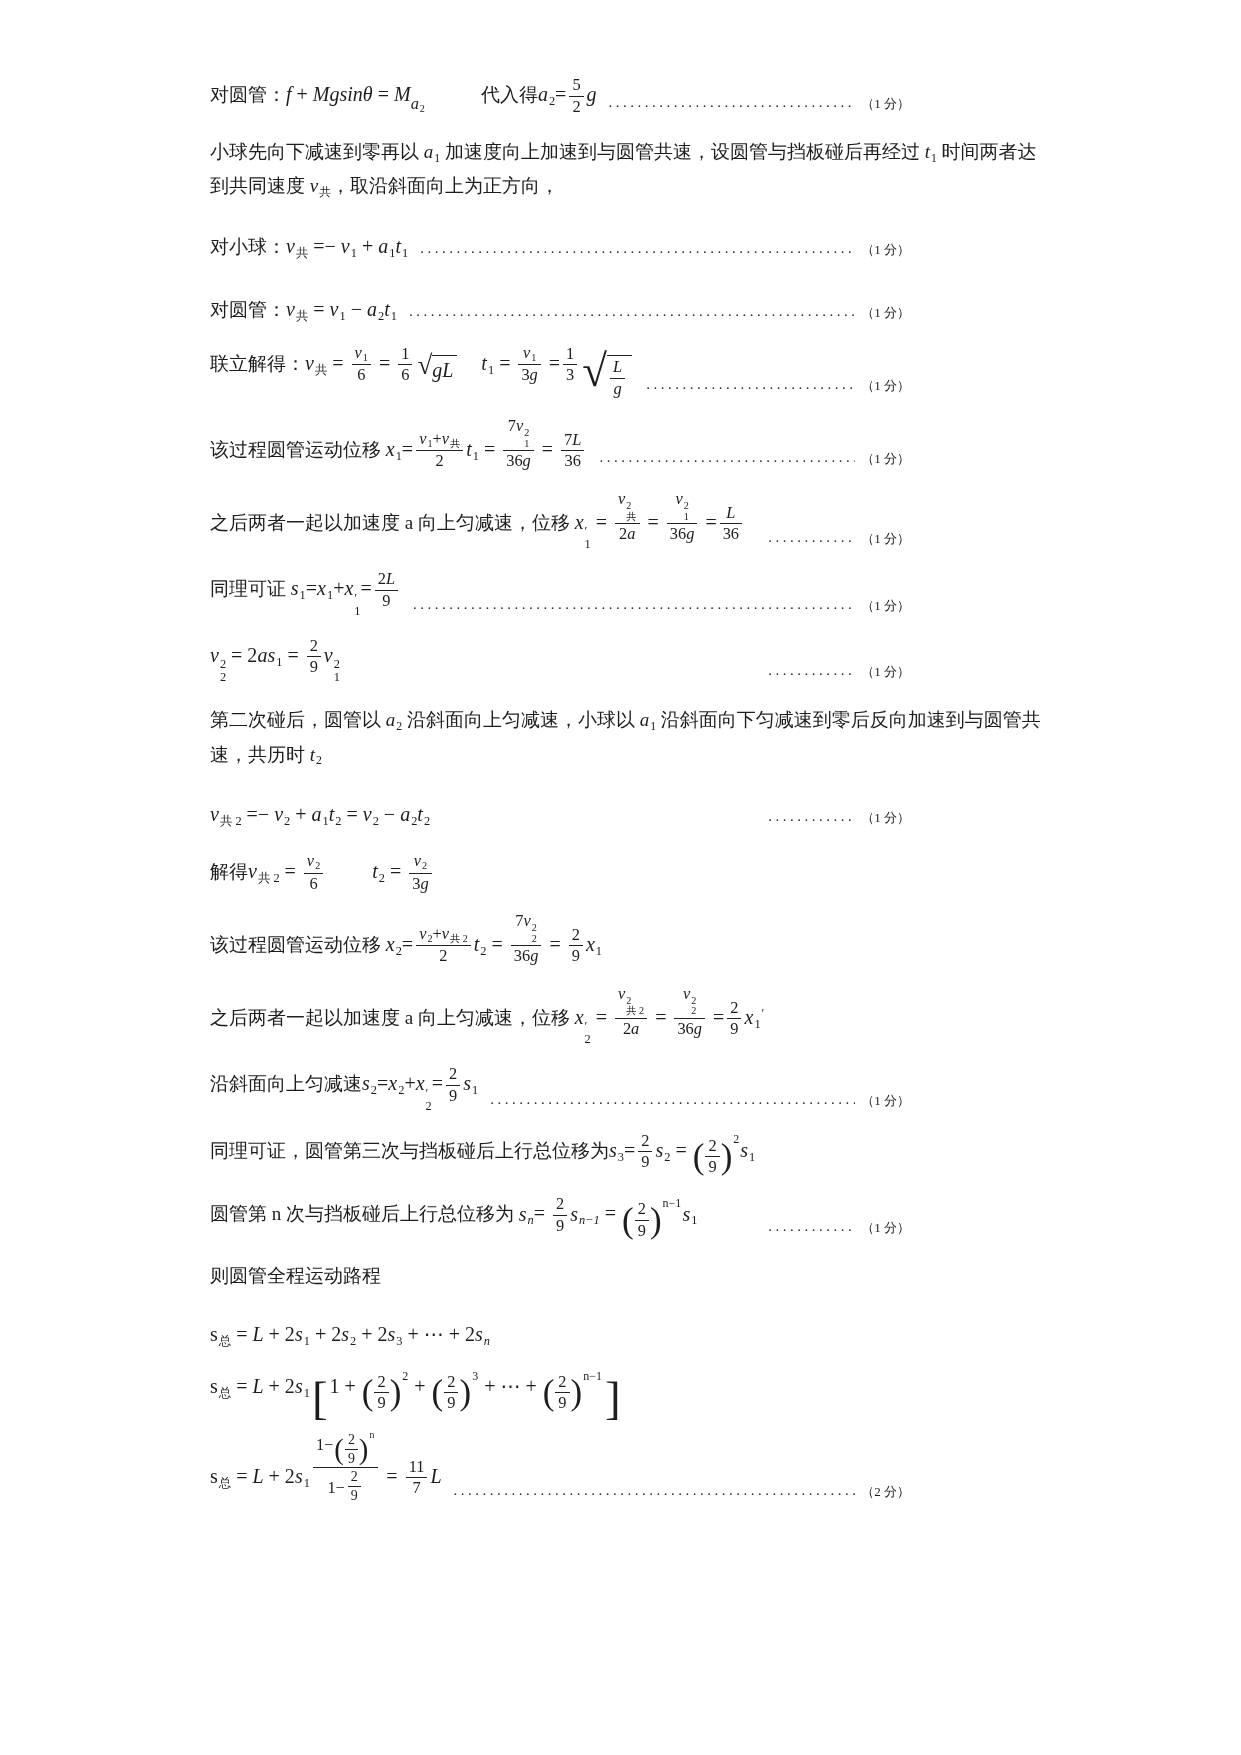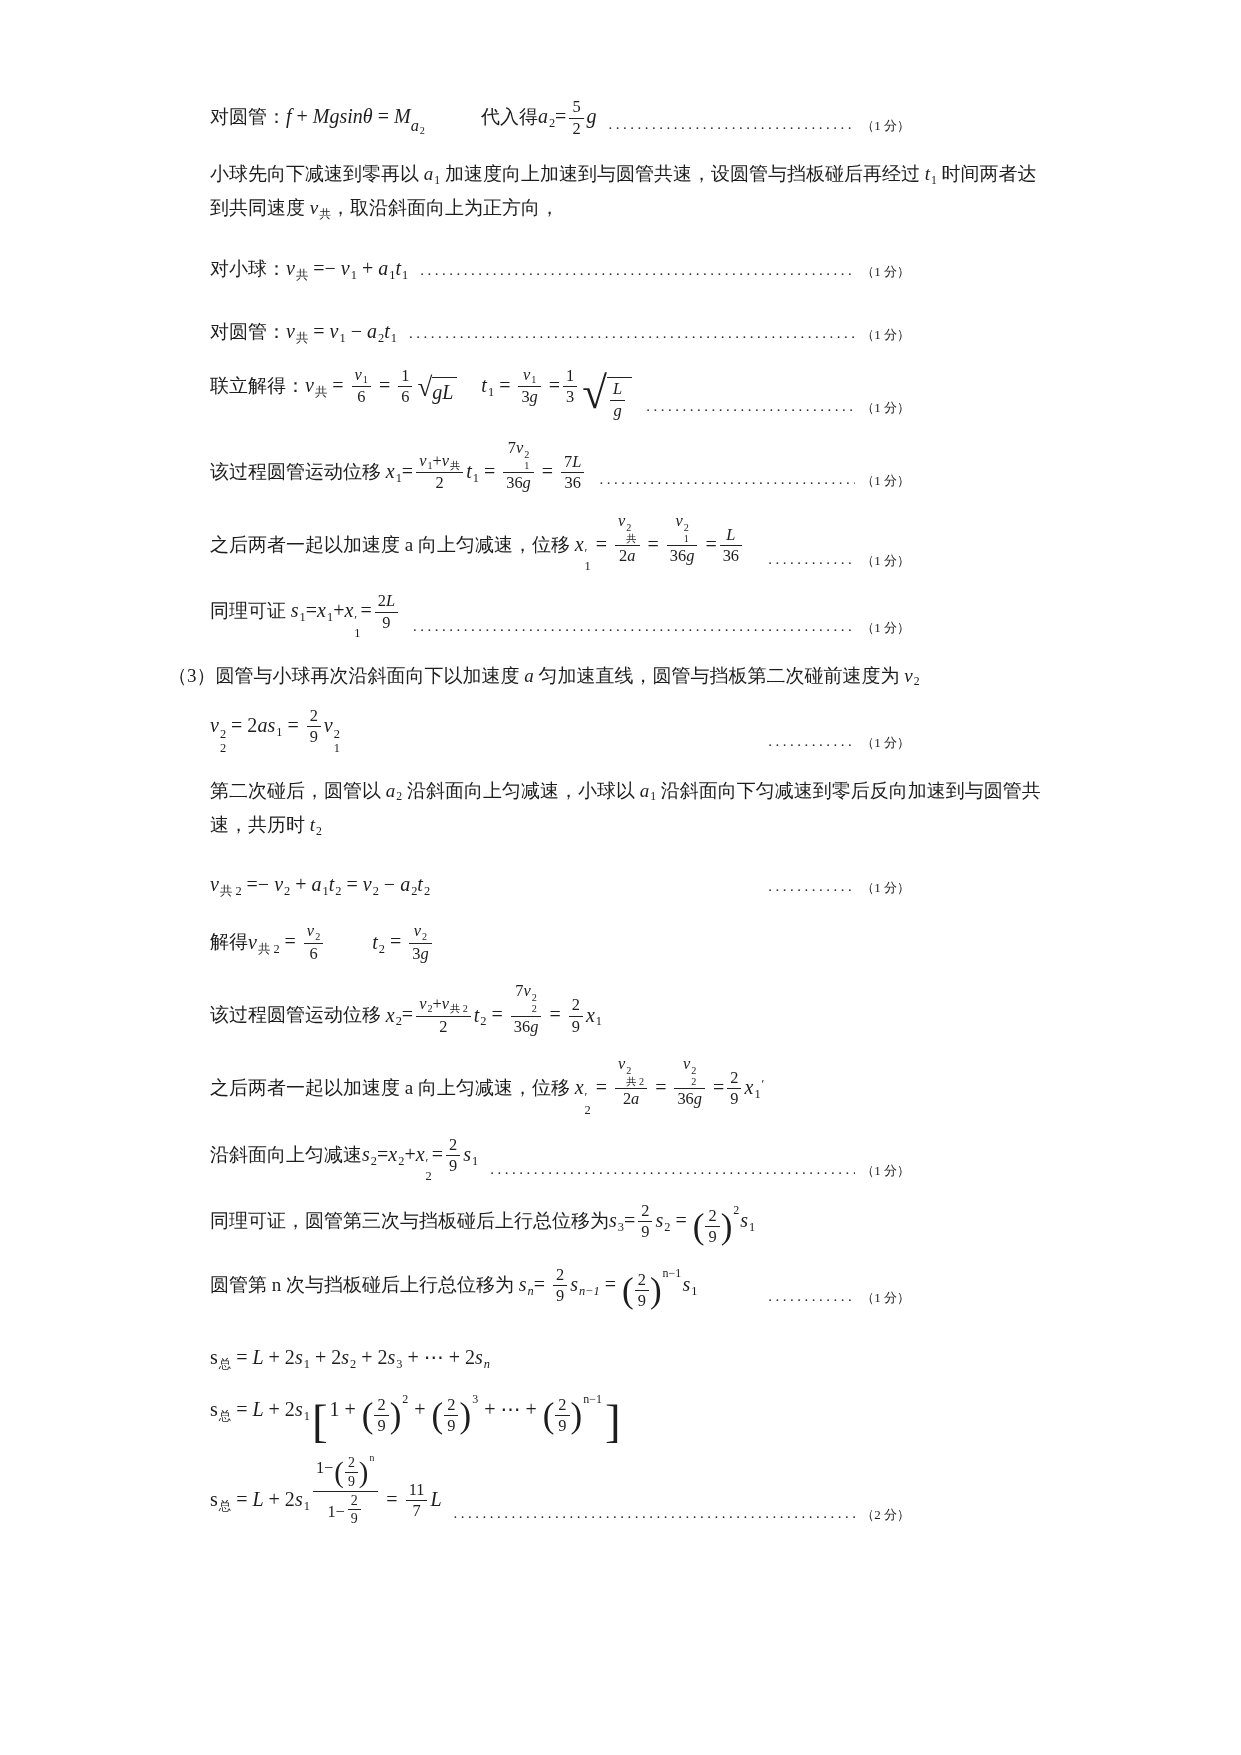--- a/index.html
+++ b/index.html
@@ -1,21 +1,21 @@
 <!DOCTYPE html>
 <html><head>
 <meta charset="utf-8">
 <style>
   html,body{margin:0;padding:0;background:#ffffff;}
   body{
     width:1241px;height:1755px;overflow:hidden;
     font-family:"Liberation Serif","DejaVu Serif",serif;
     color:#1d1d1d;
   }
-  #doc{padding:94px 0 0 210px;}
+  #doc{padding:72px 0 0 210px;}
   .line{
     width:700px;display:flex;align-items:flex-end;
     font-size:20px;margin-bottom:19px;min-height:44px;
   }
   .para{
     width:835px;font-size:19px;line-height:1.75;margin-bottom:14px;
   }
   .para.indent{margin-left:-42px;width:877px;}
   .content{white-space:nowrap;}
   .para .content{white-space:normal;text-align:center;}
@@ -113,21 +113,20 @@
       <span class="score">（1 分）</span>
     </div>
     <div class="line">
       <span class="content"><span class="cn">同理可证 </span><span class="vg"><span class="it">s</span><span class="sb">1</span></span><span class="rm">=</span><span class="vg"><span class="it">x</span><span class="sb">1</span></span><span class="rm">+</span><span class="vg"><span class="it">x</span><span class="ss">
             <span class="ssup">′</span>
             <span class="ssub">1</span>
           </span></span><span class="rm">=</span><span class="frac"><span class="num"><span class="rm">2</span><span class="it">L</span></span><span class="den"><span class="rm">9</span></span></span></span>
       <span class="leader fill">................................................................................................................................................................</span>
       <span class="score">（1 分）</span>
     </div>
-    <div class="para indent"><span class="content"><span class="cn">（3）圆管与小球再次沿斜面向下以加速度 </span><span class="it">a</span><span class="cn"> 匀加速直线，圆管与挡板第二次碰前速度为 </span><span class="vg"><span class="it">v</span><span class="sb">2</span></span></span></div>
     <div class="line">
       <span class="content"><span class="vg"><span class="it">v</span><span class="ss">
             <span class="ssup">2</span>
             <span class="ssub">2</span>
           </span></span><span class="rm"> = 2</span><span class="it">a</span><span class="vg"><span class="it">s</span><span class="sb">1</span></span><span class="rm"> = </span><span class="frac"><span class="num"><span class="rm">2</span></span><span class="den"><span class="rm">9</span></span></span><span class="vg"><span class="it">v</span><span class="ss">
             <span class="ssup">2</span>
             <span class="ssub">1</span>
           </span></span></span>
       <span class="spacer"></span>
       <span class="leader short">............</span>
@@ -187,20 +186,21 @@
             <span class="num"><span class="rm">2</span></span>
             <span class="den"><span class="rm">9</span></span>
           </span>
           <span class="par">)</span>
           <span class="pow">n−1</span>
         </span><span class="vg"><span class="it">s</span><span class="sb">1</span></span></span>
       <span class="spacer"></span>
       <span class="leader short">............</span>
       <span class="score">（1 分）</span>
     </div>
+    <div class="para"><span class="content"><span class="cn">则圆管全程运动路程</span></span></div>
     <div class="line">
       <span class="content"><span class="vg"><span class="rm">s</span><span class="sb">总</span></span><span class="rm"> = </span><span class="it">L</span><span class="rm"> + 2</span><span class="vg"><span class="it">s</span><span class="sb">1</span></span><span class="rm"> + 2</span><span class="vg"><span class="it">s</span><span class="sb">2</span></span><span class="rm"> + 2</span><span class="vg"><span class="it">s</span><span class="sb">3</span></span><span class="rm"> + ⋯ + 2</span><span class="vg"><span class="it">s</span><span class="sb it">n</span></span></span>
     </div>
     <div class="line">
       <span class="content"><span class="vg"><span class="rm">s</span><span class="sb">总</span></span><span class="rm"> = </span><span class="it">L</span><span class="rm"> + 2</span><span class="vg"><span class="it">s</span><span class="sb">1</span></span><span class="bb">[</span><span class="rm">1 + </span><span class="pf">
           <span class="par">(</span>
           <span class="frac">
             <span class="num"><span class="rm">2</span></span>
             <span class="den"><span class="rm">9</span></span>
           </span>

